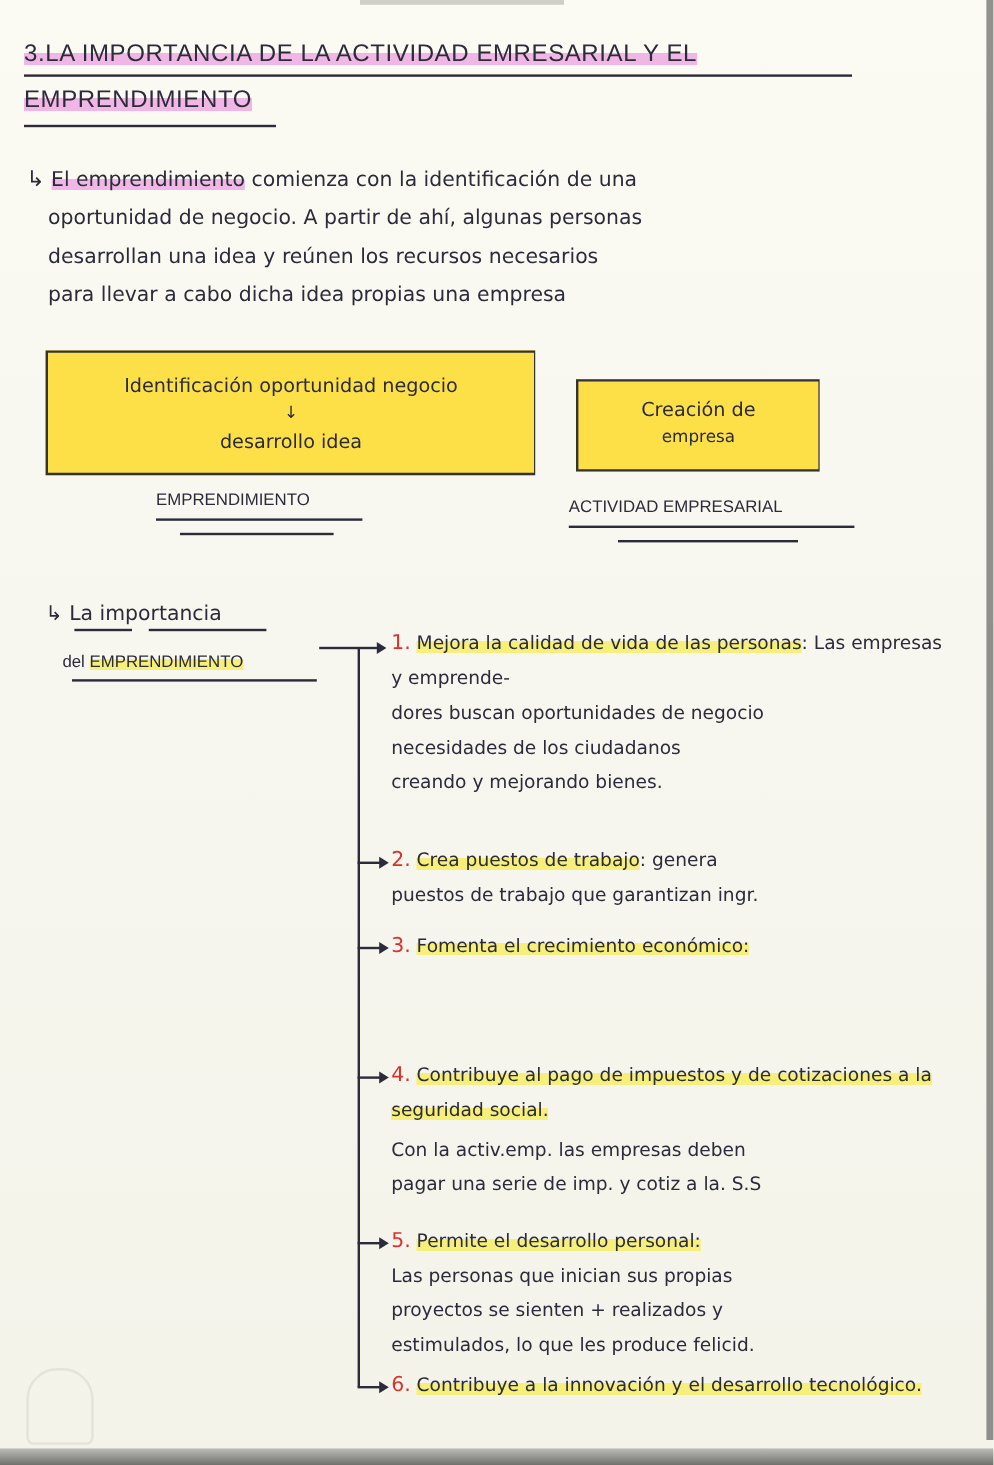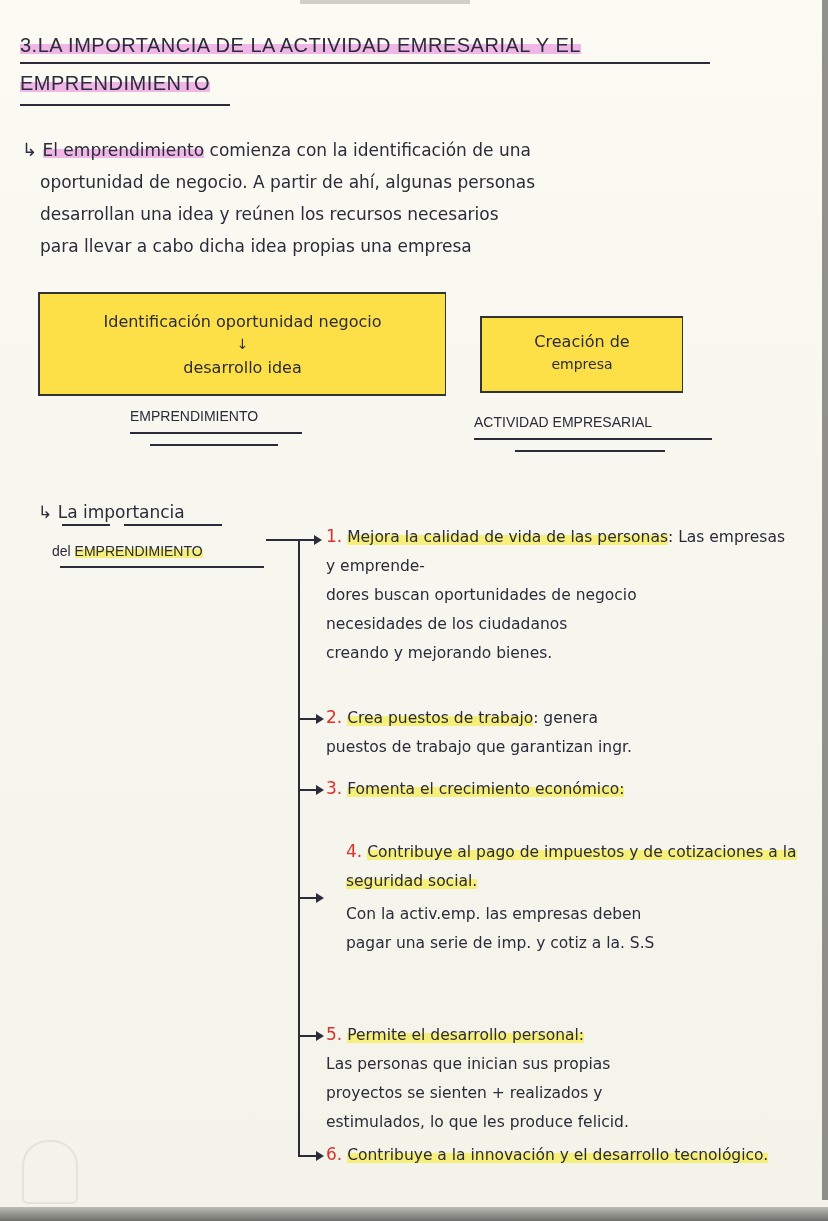--- a/index.html
+++ b/index.html
@@ -126,21 +126,21 @@
   <span class="num">2.</span>
   <span class="hl-yellow">Crea puestos de trabajo</span><span>: genera</span>
   <span class="b">puestos de trabajo que garantizan ingr.</span>
 </div>
 
 <div class="item" style="top:774px;">
   <span class="num">3.</span>
   <span class="hl-yellow">Fomenta el crecimiento económico:</span>
 </div>
 
-<div class="item" style="top:837px;margin-left:20px;">
+<div class="item" style="top:882px;">
   <span class="num">4.</span>
   <span class="hl-yellow">Contribuye al pago de impuestos y de cotizaciones a la seguridad social.</span>
   <span class="b" style="margin-top:4px">Con la activ.emp. las empresas deben</span>
   <span class="b">pagar una serie de imp. y cotiz a la. S.S</span>
 </div>
 
 <div class="item" style="top:1020px;">
   <span class="num">5.</span>
   <span class="hl-yellow">Permite el desarrollo personal:</span>
   <span class="b">Las personas que inician sus propias</span>

